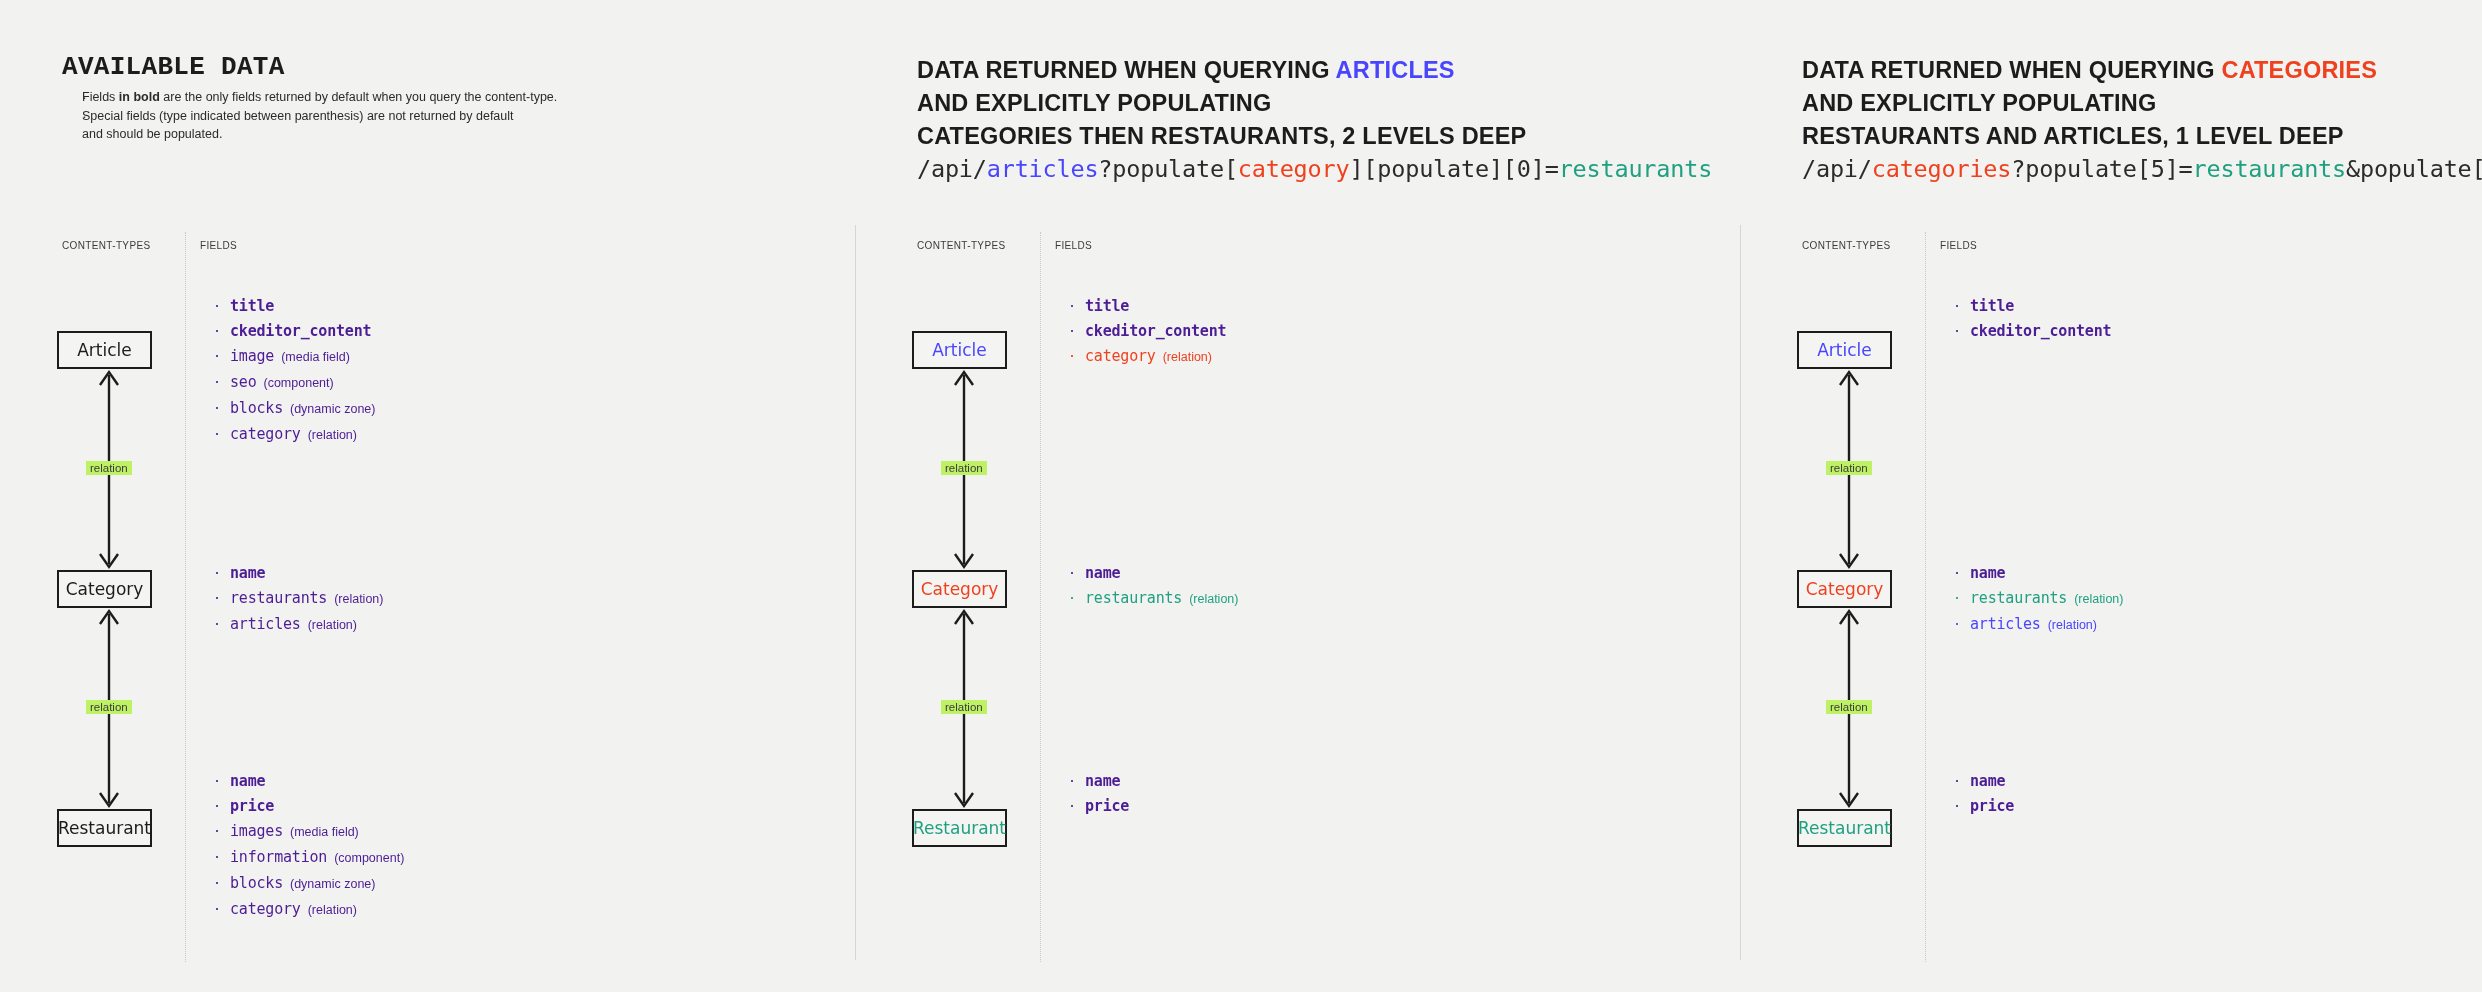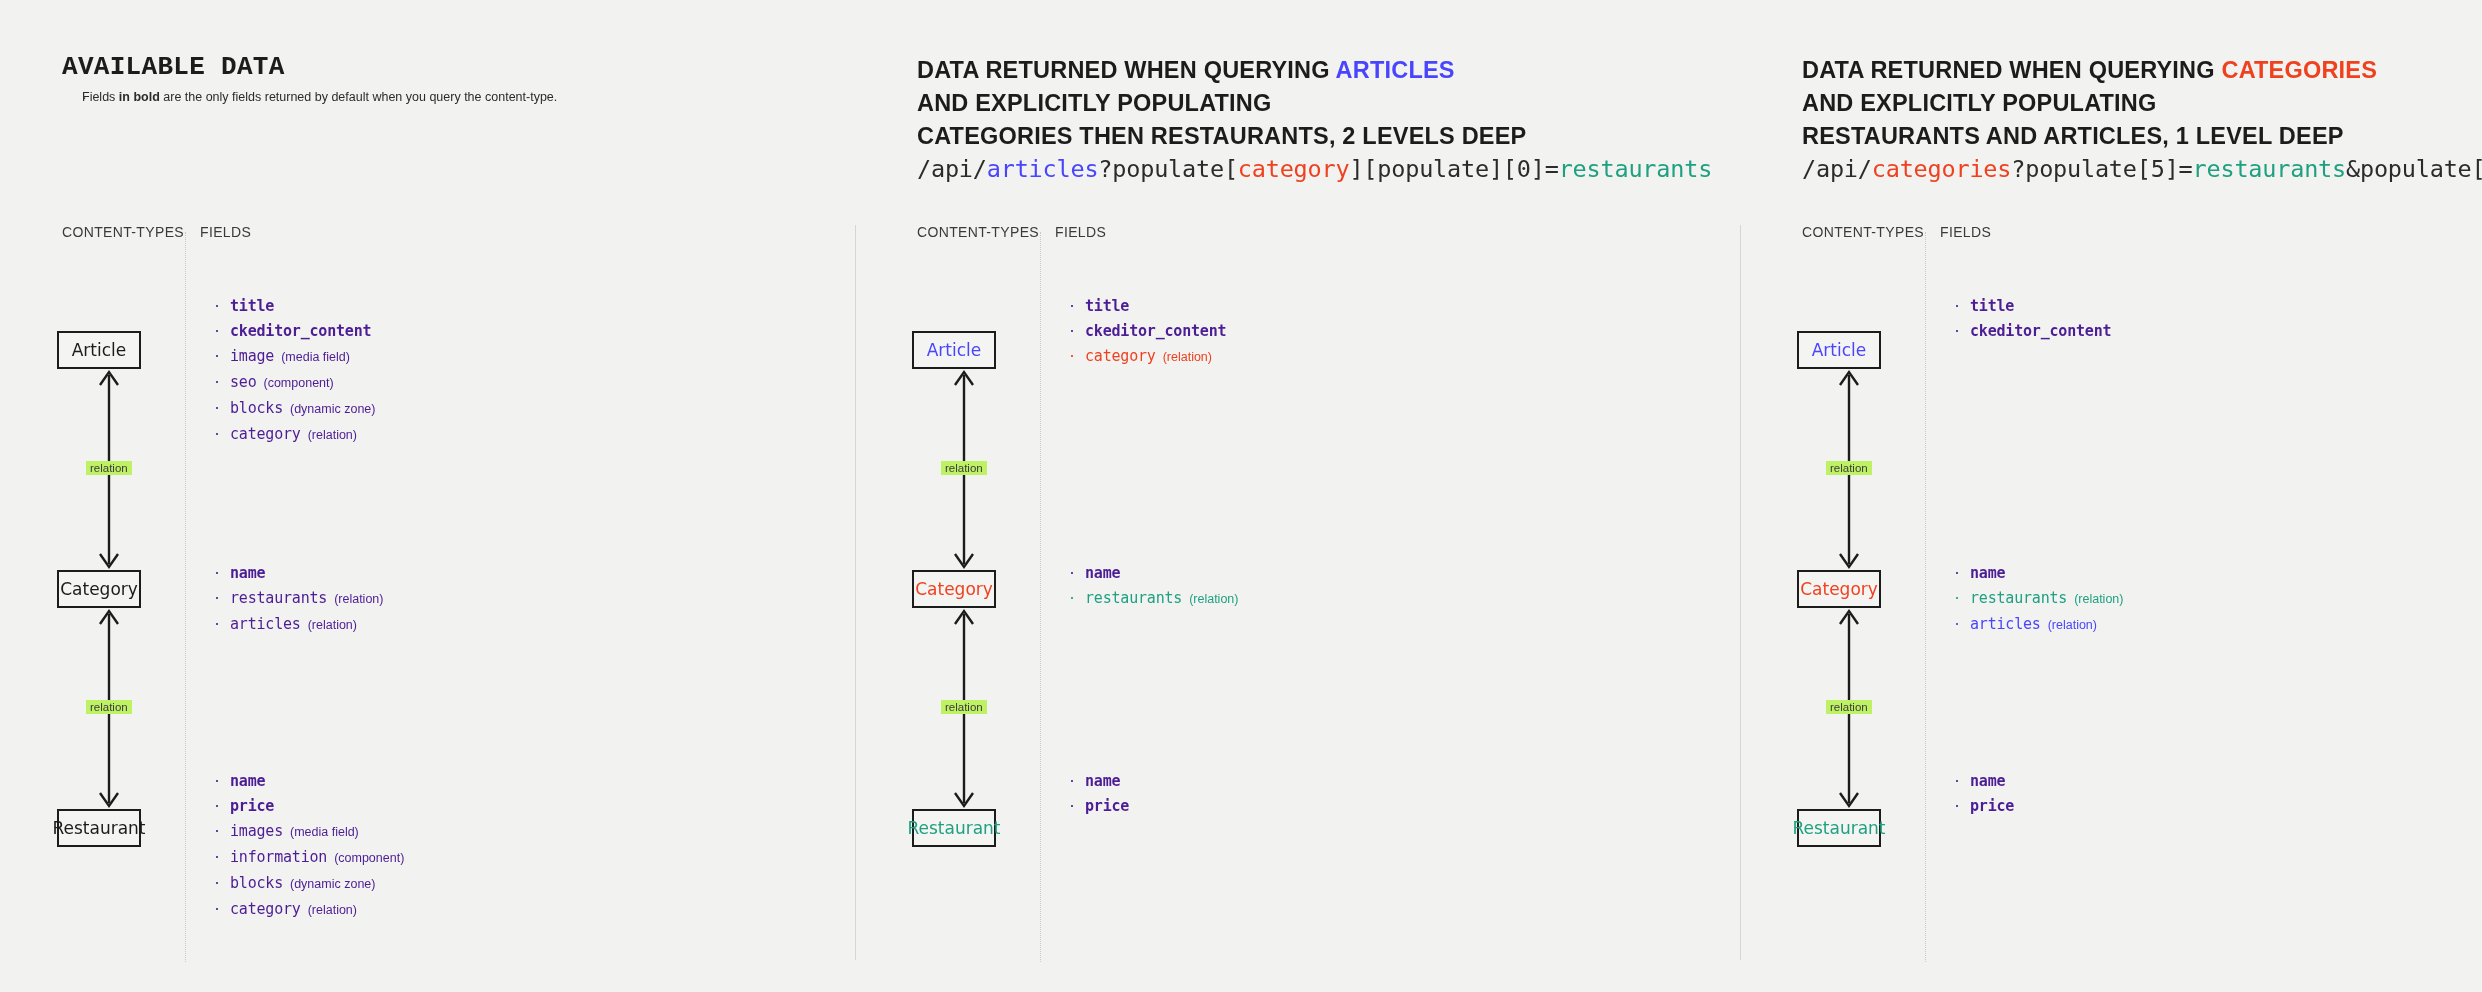--- a/index.html
+++ b/index.html
@@ -89,22 +89,22 @@
     white-space: nowrap;
     letter-spacing: -0.2px;
   }
   .api-url .c-blue  { color: #4945ff; }
   .api-url .c-red   { color: #f0411f; }
   .api-url .c-green { color: #1fa181; }
 
   
   .col-label {
     position: absolute;
-    top: 224px;
-    font-size: 14px;
+    top: 240px;
+    font-size: 10px;
     letter-spacing: .35px;
     color: #3a3a3a;
     white-space: nowrap;
   }
   .ct-label { left: 62px; }
   .fl-label { left: 200px; }
 
   
   .dotted-rule {
     position: absolute;
@@ -112,21 +112,21 @@
     left: 185px;
     width: 0;
     height: 730px;
     border-left: 1.6px dotted #c9c9c7;
   }
 
   
   .ent-box {
     position: absolute;
     left: 57px;
-    width: 84px;
+    width: 95px;
     height: 38px;
     box-sizing: border-box;
     border: 2.4px solid #1c1c1c;
     background: #f4f4f3;
     display: flex;
     align-items: center;
     justify-content: center;
     font-size: 17px;
     color: #1c1c1c;
     font-family: "DejaVu Sans", sans-serif;
@@ -212,20 +212,21 @@
   <div class="panel-rule" id="rule-a"></div>
   <div class="panel-rule" id="rule-b"></div>
 
   <section class="panel" id="panel-1">
 
     <h1 class="heading heading-big" style="top:34px;font-family:Liberation Mono, monospace;">AVAILABLE DATA</h1>
 
     <div class="bullets">
       <ul>
         <li><span>Fields </span><b>in bold</b><span> are the only fields returned by default when you query the content-type.</span></li>
+        <li><span>Special fields (type indicated between parenthesis) are not returned by default</span><br><span>and should be populated.</span></li>
       </ul>
     </div>
 
     <div class="col-label ct-label">CONTENT-TYPES</div>
     <div class="col-label fl-label">FIELDS</div>
     <div class="dotted-rule"></div>
 
     <div class="ent-box ent-article">Article</div>
     <div class="ent-box ent-category">Category</div>
     <div class="ent-box ent-restaurant">Restaurant</div>

